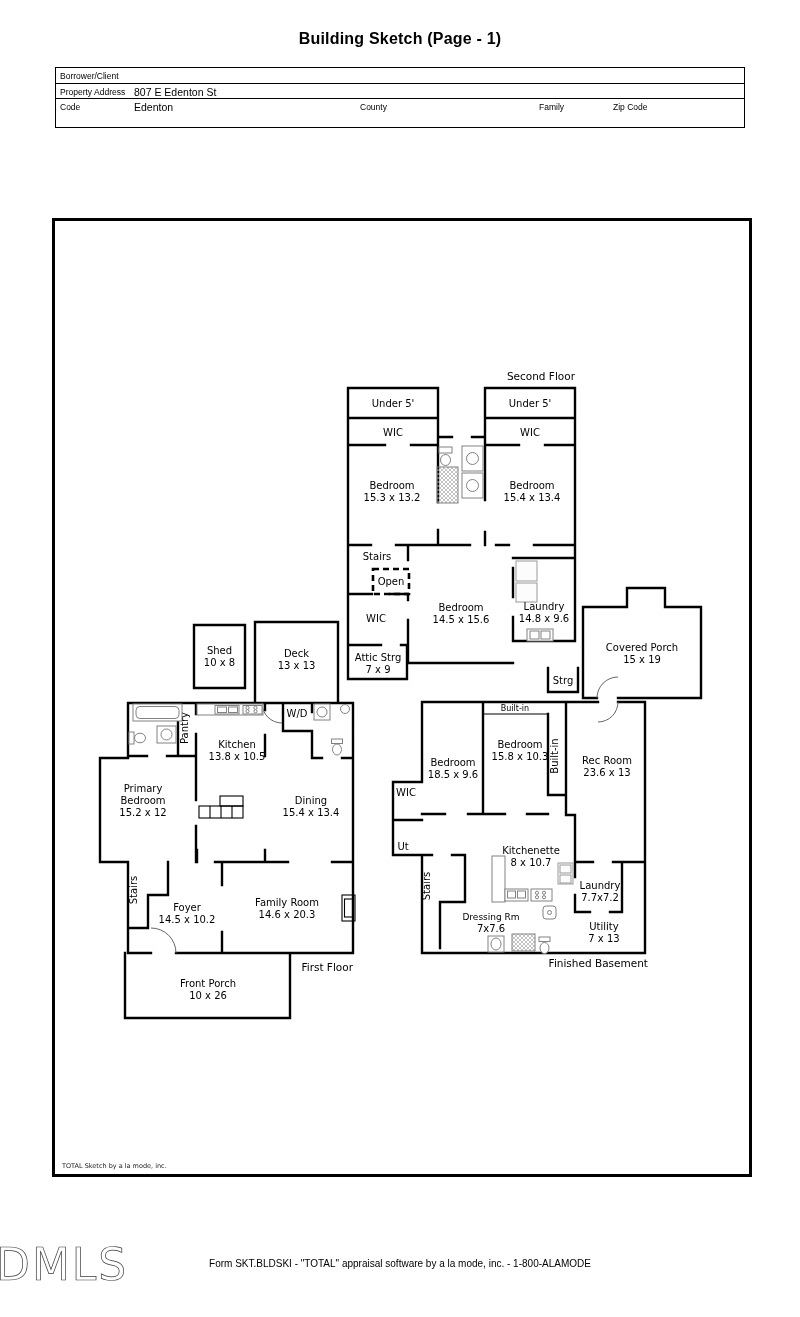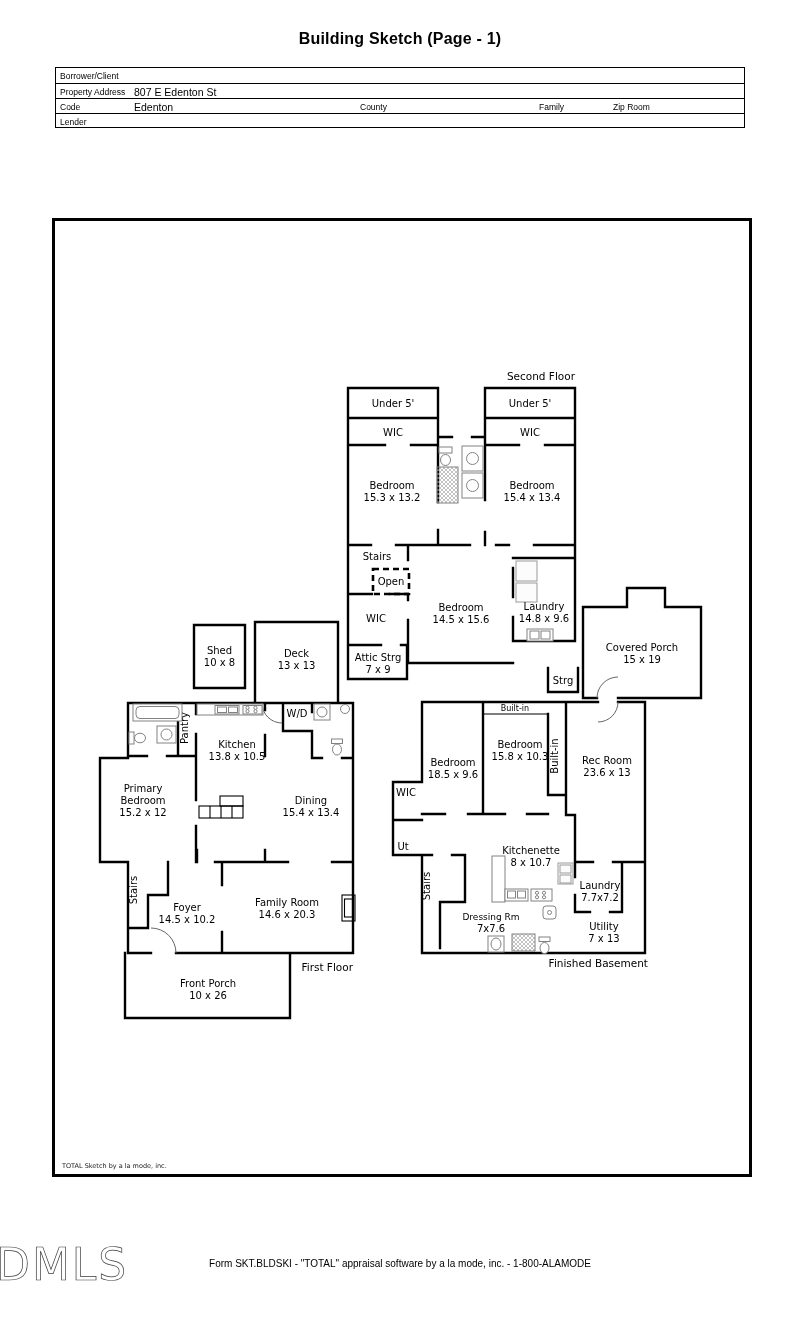--- a/index.html
+++ b/index.html
@@ -43,24 +43,21 @@
     </div>
     <div class="frow bt" style="top:15px">
       <span class="flabel">Property Address</span>
       <span class="fval" style="left:78px">807 E Edenton St</span>
     </div>
     <div class="frow bt" style="top:30px">
       <span class="flabel">Code</span>
       <span class="fval" style="left:78px">Edenton</span>
       <span class="flabel" style="left:304px">County</span>
       <span class="flabel" style="left:483px">Family</span>
-      <span class="flabel" style="left:557px">Zip Room</span>
-    </div>
-    <div class="frow bt" style="top:45px">
-      <span class="flabel">Lender</span>
+      <span class="flabel" style="left:557px">Zip Code</span>
     </div>
   </div>
 
   <svg class="overlay" width="800" height="1317" viewBox="0 0 800 1317">
     <defs>
       <pattern id="hatch" width="4" height="4" patternUnits="userSpaceOnUse">
         <path d="M0,0 L4,4 M4,0 L0,4" stroke="#9a9a9a" stroke-width="0.6"></path>
       </pattern>
     </defs>
 

